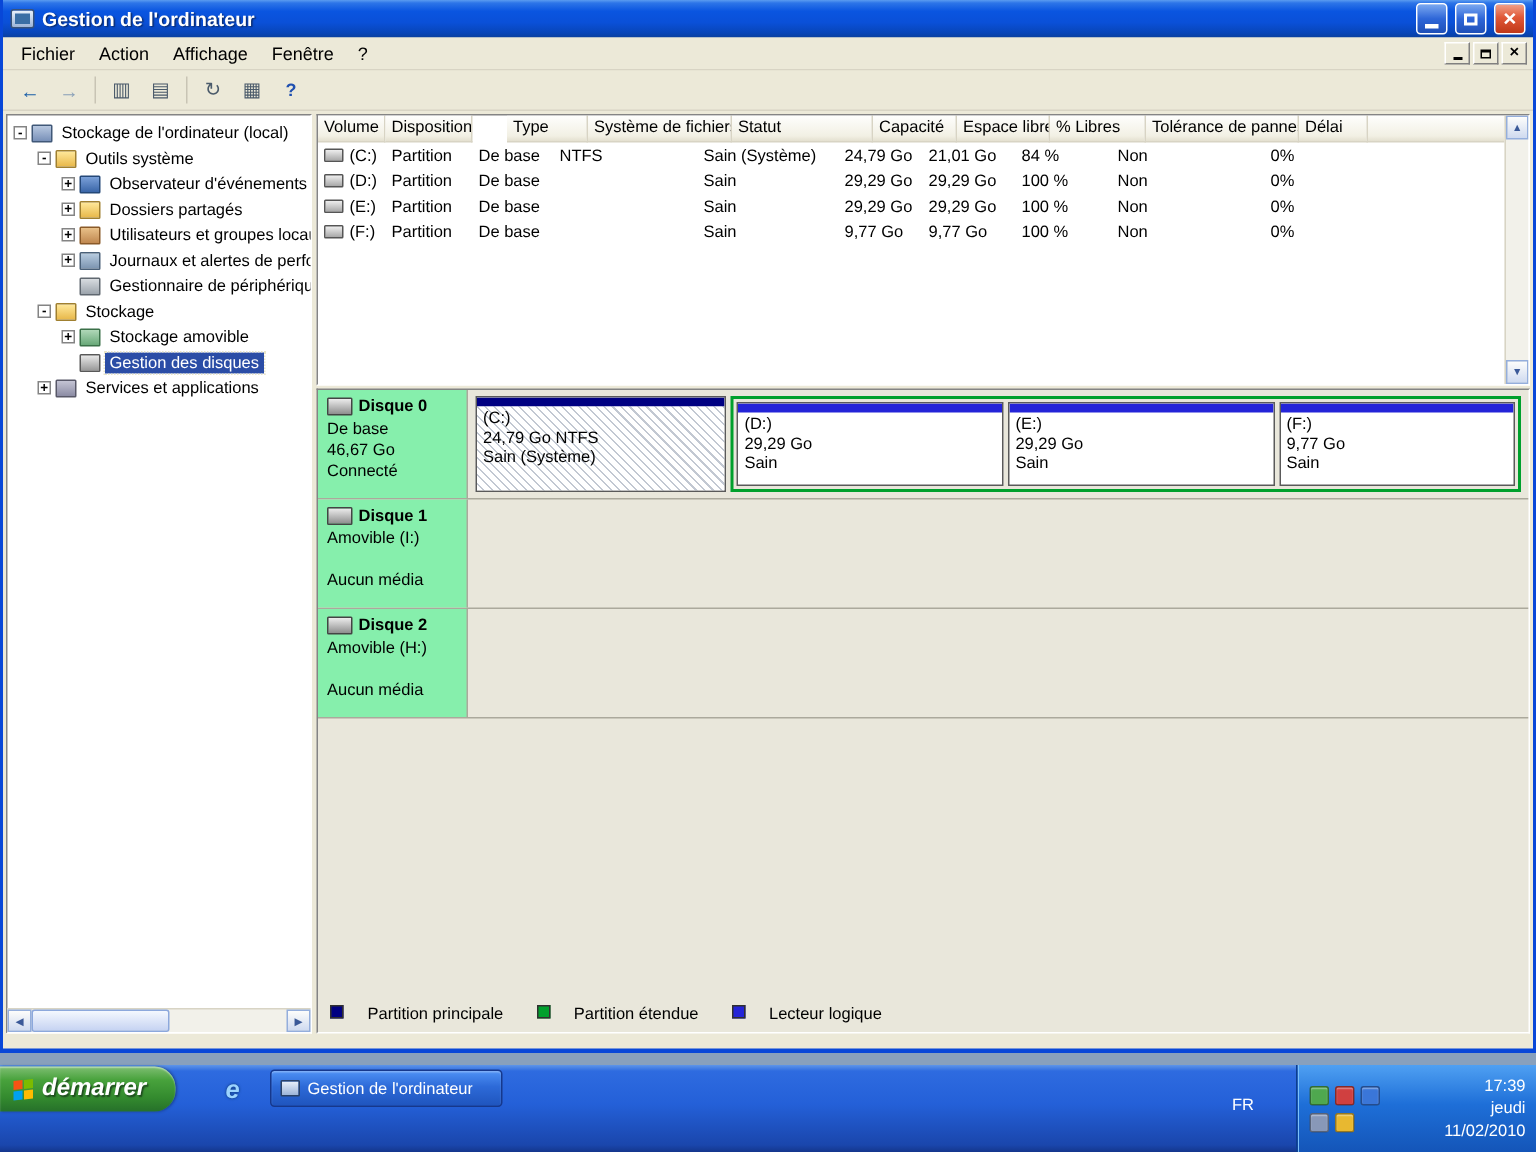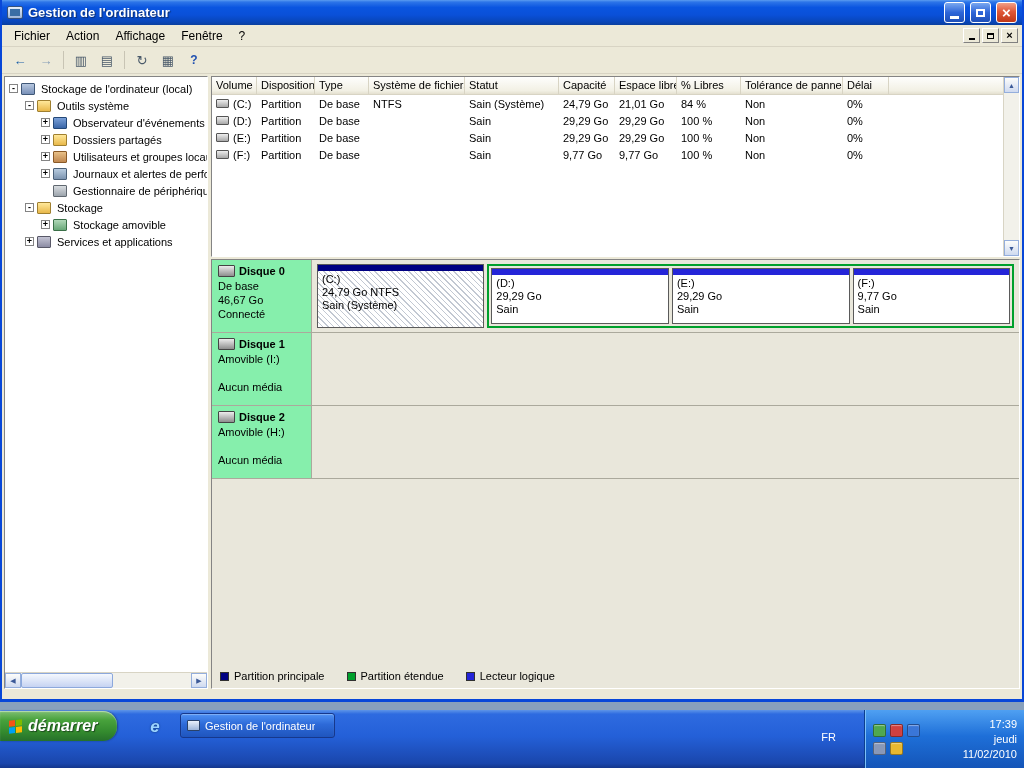--- a/index.html
+++ b/index.html
@@ -84,21 +84,21 @@
   .disk-name{font-weight:bold;white-space:nowrap}
   .disk-line{line-height:14px;height:14px;white-space:nowrap}
   .disk-strips{flex:1;display:flex;align-items:stretch;padding:4px 5px;gap:3px}
   .part{border:1px solid #5A5A5A;background:#fff;display:flex;flex-direction:column;overflow:hidden}
   .part-top{height:6px;flex:0 0 auto}
   .part-body{flex:1;padding:2px 4px;line-height:13px;white-space:nowrap}
   .part.hatched .part-body{background:repeating-linear-gradient(45deg,#fff 0 3px,#C2C8D2 3px 4px)}
   .ext-group{flex:1 1 auto;display:flex;gap:3px;border:2px solid #00A02C;padding:2px}
   .ext-group .part{flex:1 1 0}
   .legend{position:absolute;left:0;right:0;bottom:2px;height:20px;display:flex;align-items:center;gap:22px;padding-left:8px}
-  .legend-item{display:flex;align-items:center;gap:5px}
+  .legend-item{display:flex;align-items:flex-start;gap:16px}
   .legend-sq{width:9px;height:9px;border:1px solid #303030;flex:0 0 auto}
 
   
   .taskbar{position:absolute;left:0;right:0;bottom:0;height:58px;
     background:linear-gradient(180deg,#5E95E8 0,#2E6BE0 7%,#2460D8 45%,#1A46AC 92%,#14368C 100%)}
   .start-btn{position:absolute;left:0;top:1px;height:30px;padding:0 20px 0 9px;display:flex;align-items:center;gap:6px;
     background:linear-gradient(180deg,#7FBF73 0,#48A23C 30%,#338A2E 70%,#26702A 100%);
     border-radius:0 14px 14px 0;box-shadow:inset 0 1px 1px rgba(255,255,255,.45), 1px 0 2px rgba(0,0,0,.35)}
   .start-label{color:#fff;font-weight:bold;font-style:italic;font-size:16px;text-shadow:1px 1px 1px #1E4A1E}
   .xp-flag{display:grid;grid-template-columns:6px 6px;grid-auto-rows:6px;gap:1px;transform:skewY(-6deg)}
@@ -209,20 +209,25 @@
         <div class="tree-row" style="padding-left: 20px;">
           <span class="exp">-</span>
           <span class="ticon i-storage"></span>
           <span class="tree-label">Stockage</span>
         </div>
         <div class="tree-row" style="padding-left: 36px;">
           <span class="exp">+</span>
           <span class="ticon i-removable-storage"></span>
           <span class="tree-label">Stockage amovible</span>
         </div>
+        <div class="tree-row sel" style="padding-left: 36px;">
+          <span class="exp hidden"></span>
+          <span class="ticon i-disk-management"></span>
+          <span class="tree-label">Gestion des disques</span>
+        </div>
         <div class="tree-row" style="padding-left: 20px;">
           <span class="exp">+</span>
           <span class="ticon i-services"></span>
           <span class="tree-label">Services et applications</span>
         </div>
       </div>
     <div class="hscroll">
       <span class="sc-arrow">◀</span>
       <span class="sc-thumb"></span>
       <span style="flex:1"></span>
@@ -231,21 +236,21 @@
   </div>
 
   <div class="splitter"></div>
 
   <div class="rightpane">
 
     <div class="volpane">
       <div class="vheader" id="vol-header">
           <div class="hcell" style="width: 45px;">Volume</div>
           <div class="hcell" style="width: 58px;">Disposition</div>
-          <div class="hcell" style="width: 54px;">Type</div>
+          <div class="hcell" style="width: 54px; margin-left: 23px;">Type</div>
           <div class="hcell" style="width: 96px;">Système de fichiers</div>
           <div class="hcell" style="width: 94px;">Statut</div>
           <div class="hcell" style="width: 56px;">Capacité</div>
           <div class="hcell" style="width: 62px;">Espace libre</div>
           <div class="hcell" style="width: 64px;">% Libres</div>
           <div class="hcell" style="width: 102px;">Tolérance de pannes</div>
           <div class="hcell" style="width: 46px;">Délai</div>
           <div class="hcell fill"></div>
         </div>
       <div id="vol-rows">

